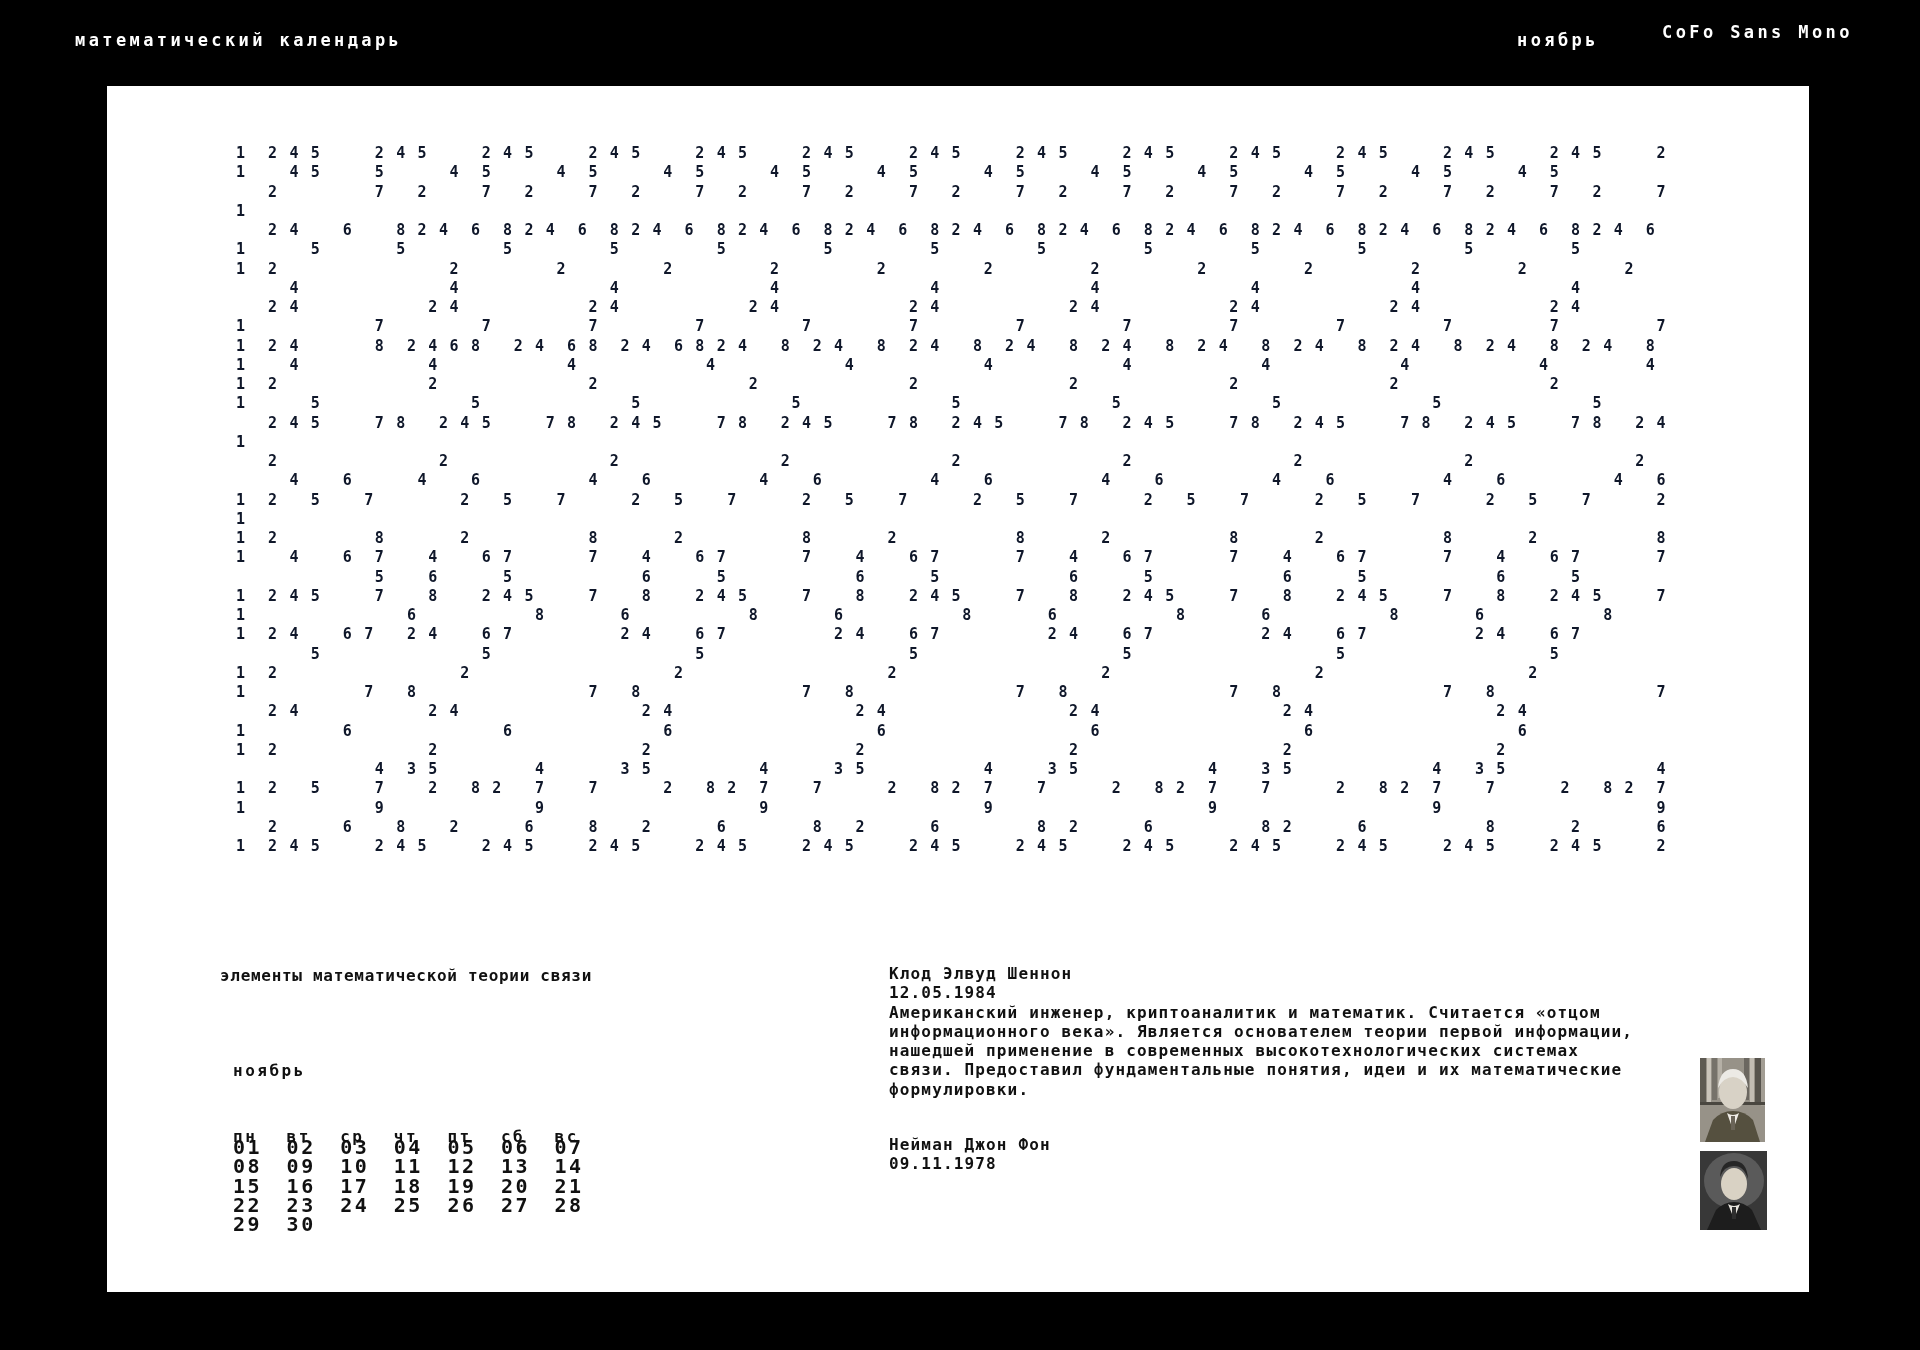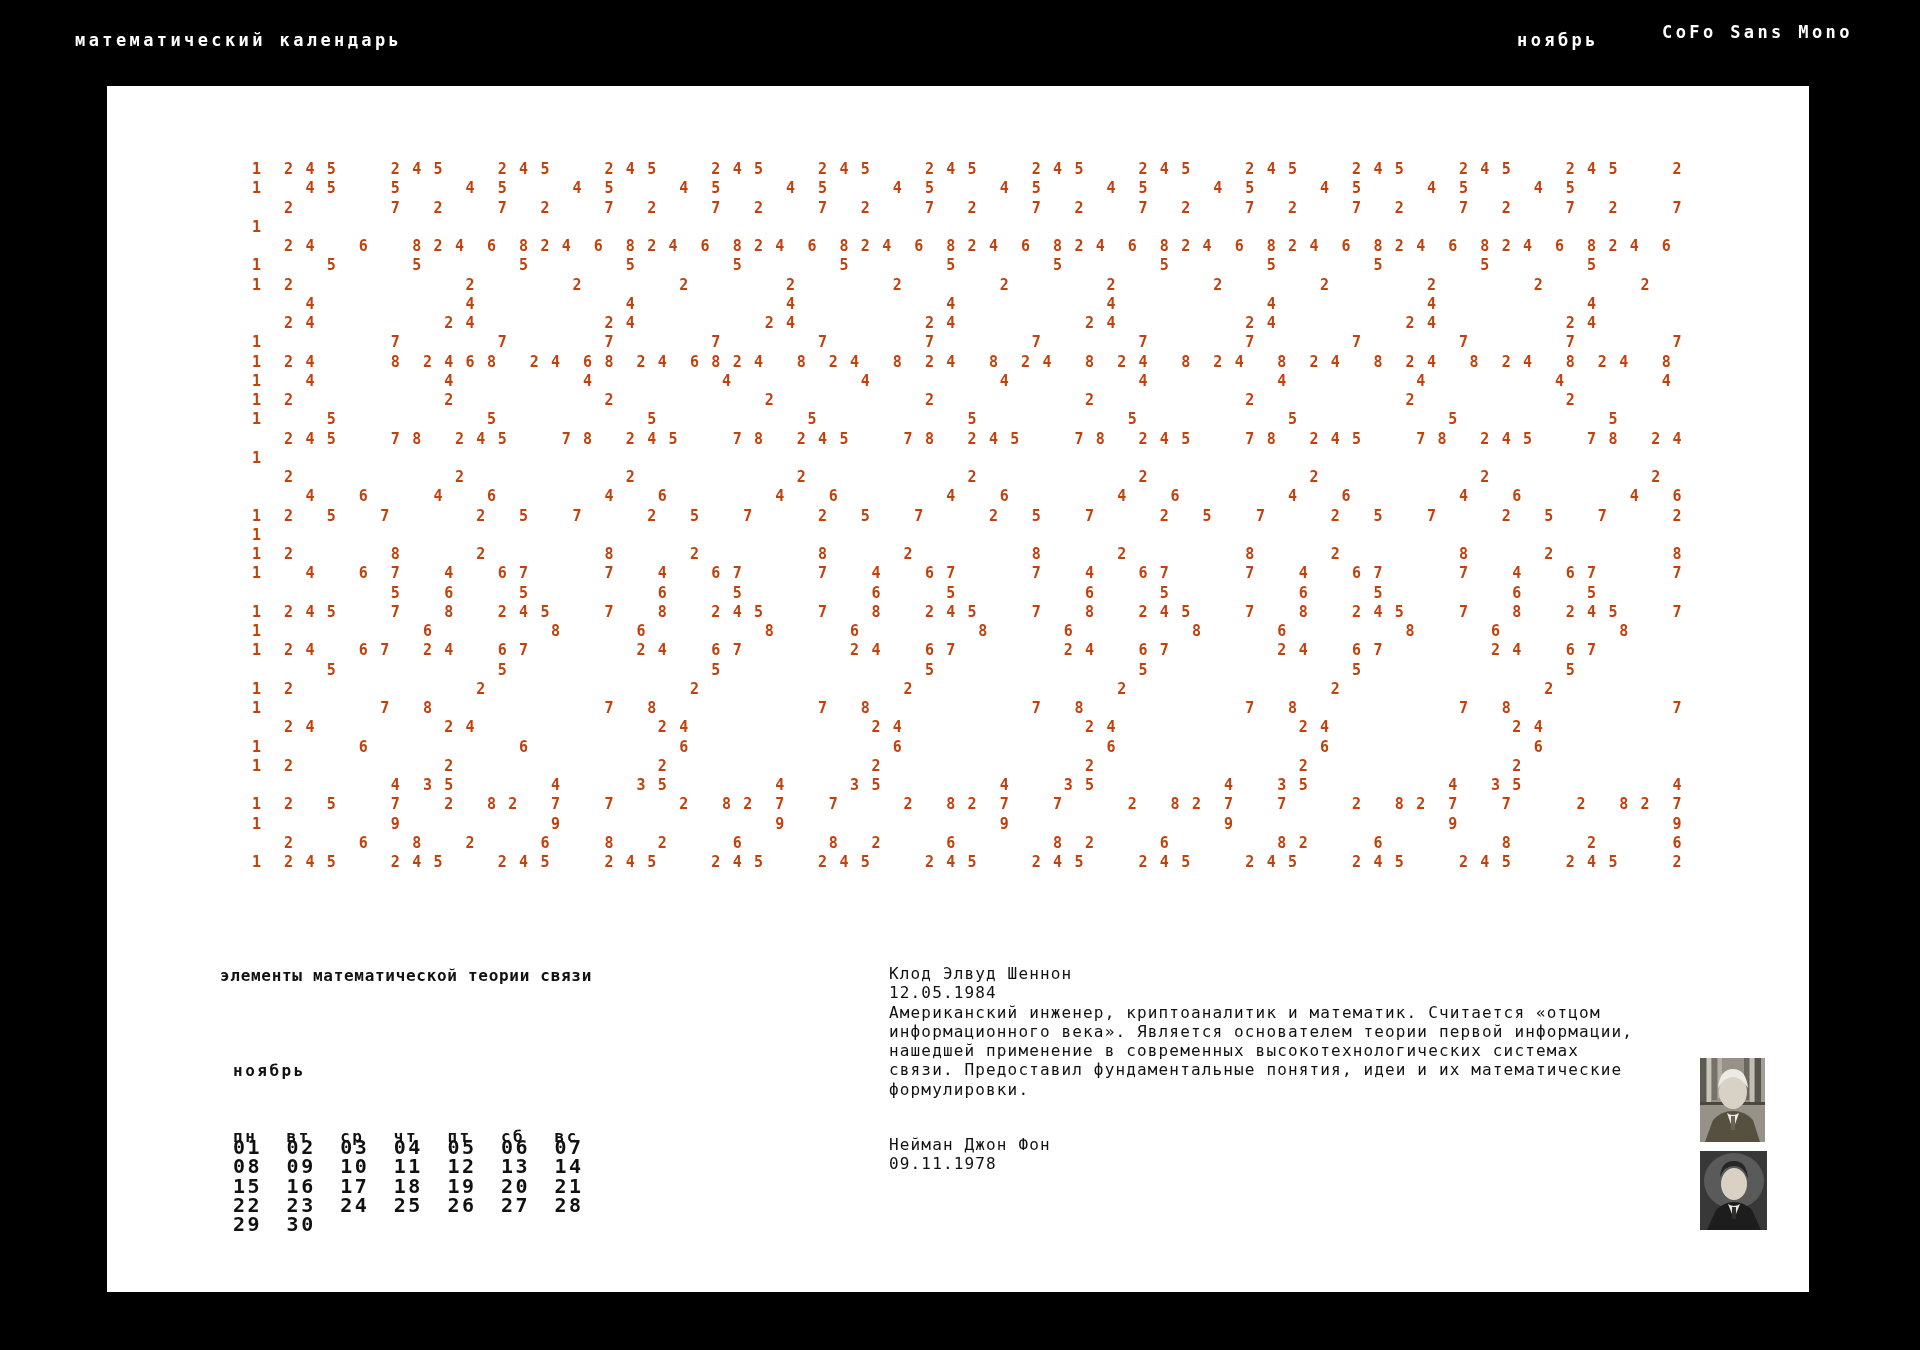--- a/index.html
+++ b/index.html
@@ -7,33 +7,33 @@
     width:1920px;height:1350px;position:relative;overflow:hidden;
     background:#000;
     font-family:"DejaVu Sans Mono","Liberation Mono",monospace;
   }
   .topbar-text{position:absolute;color:#fff;font-size:17px;font-weight:700;letter-spacing:3.4px;white-space:nowrap;}
   #hdr-title{left:55px;top:30px;padding-left:20px;}
   #hdr-month{left:1517px;top:30px;}
   #hdr-typeface{left:1662px;top:22px;}
   .card{position:absolute;left:107px;top:86px;width:1702px;height:1206px;background:#fff;}
   #pattern{
-    position:absolute;left:129px;top:58px;margin:16px;
+    position:absolute;left:129px;top:58px;margin:0;
     font-family:"DejaVu Sans Mono","Liberation Mono",monospace;
     font-size:15px;font-weight:700;line-height:19.25px;letter-spacing:1.65px;
-    color:#c2410c;white-space:pre;
+    color:#0f172a;white-space:pre;
   }
   .mono-black{color:#111;font-weight:700;white-space:pre;}
   #subtitle{position:absolute;left:113px;top:880px;font-size:16px;letter-spacing:0.7px;}
   #cal-label{position:absolute;left:126px;top:975px;font-size:16px;letter-spacing:2.5px;}
   #cal-weekdays{position:absolute;left:126px;top:1041px;font-size:16px;letter-spacing:2.5px;}
   #cal-weeks{position:absolute;left:126px;top:1052px;font-size:20px;letter-spacing:2.5px;line-height:19.25px;}
   .cal-row{height:19.25px;}
   .cal-cell{display:inline-block;width:53.6px;}
-  .bio{position:absolute;left:782px;font-size:16px;letter-spacing:1.15px;line-height:19.3px;color:#111;font-weight:400;}
+  .bio{position:absolute;left:782px;font-size:16px;letter-spacing:1.15px;line-height:19.3px;color:#111;font-weight:700;}
   #bio-shannon{top:878px;}
   #bio-neumann{top:1033px;margin-top:16px;}
   .bio div{white-space:pre;}
   .photo{position:absolute;overflow:hidden;}
   #photo-shannon{left:1593px;top:972px;width:65px;height:84px;}
   #photo-neumann{left:1593px;top:1065px;width:67px;height:79px;}
 </style>
 </head>
 <body>
 

